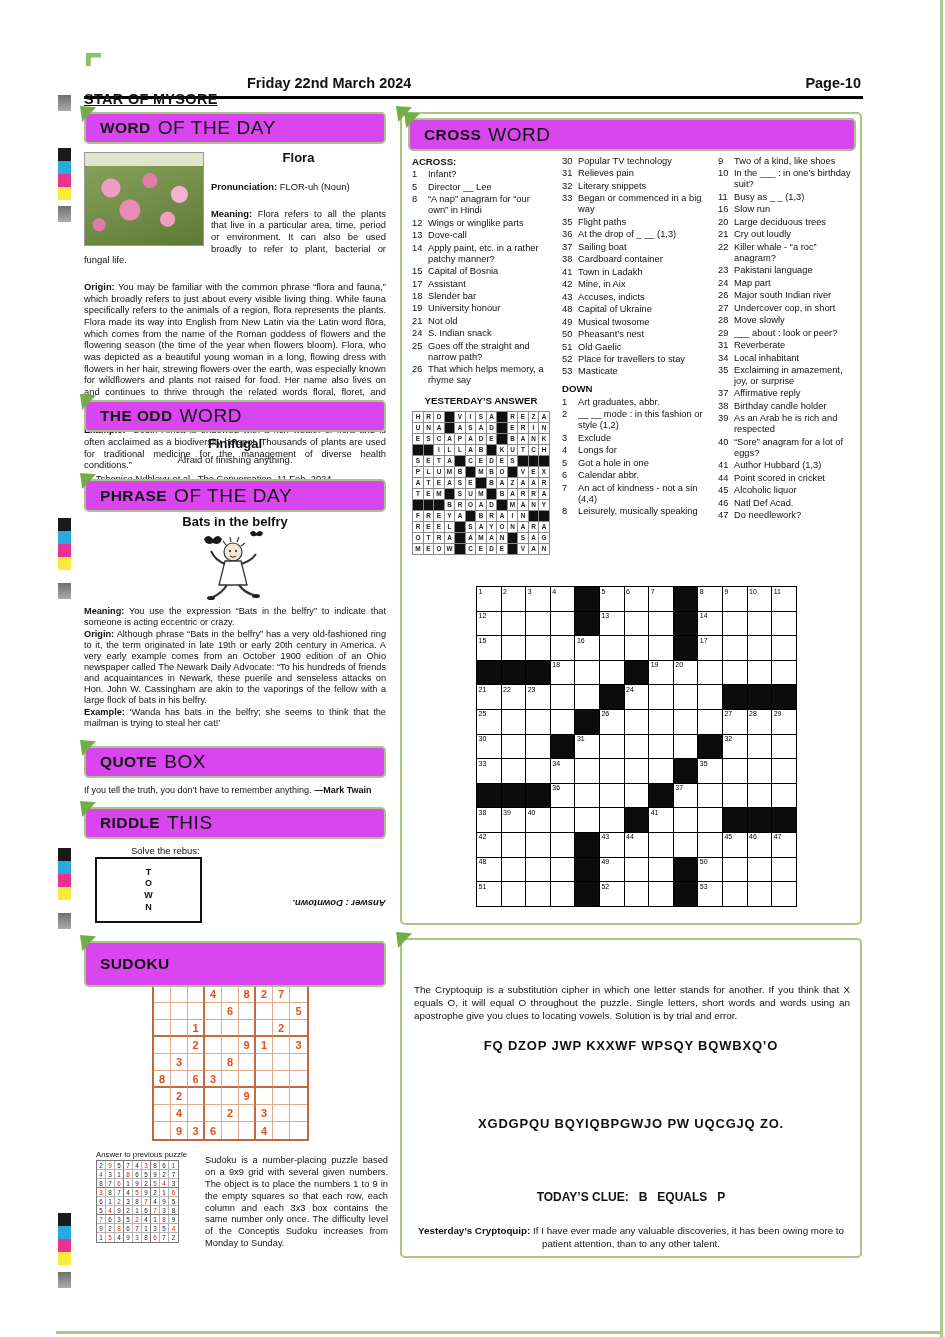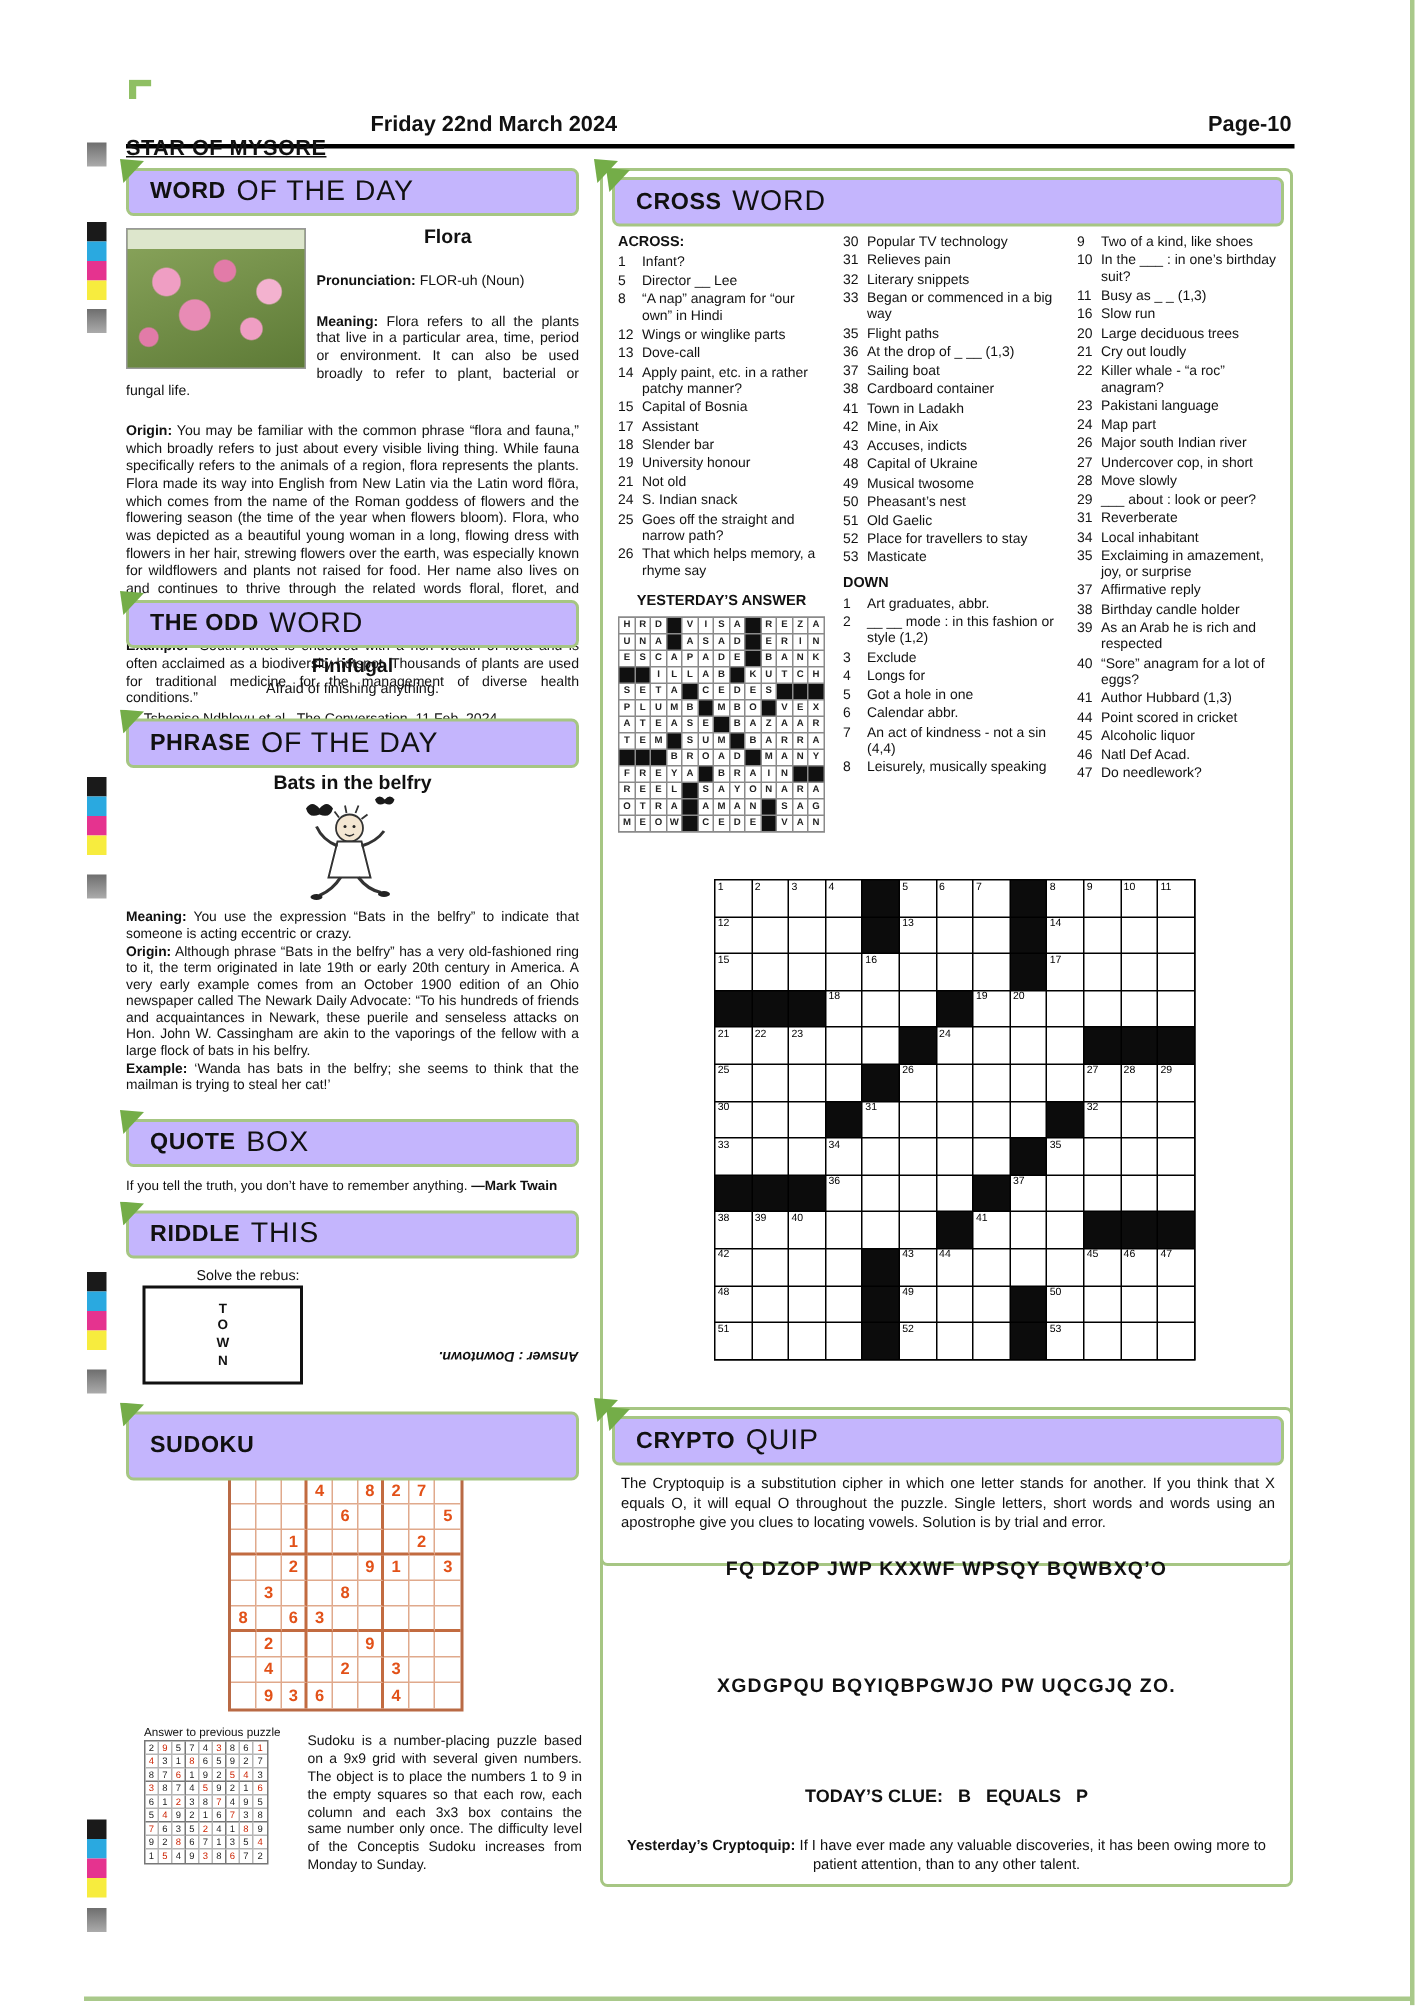--- a/index.html
+++ b/index.html
@@ -7,21 +7,21 @@
         font-family:"Liberation Sans","DejaVu Sans",sans-serif;color:#111;}
 
   
   .masthead{position:absolute;left:84px;top:74px;width:779px;height:22px;
             border-bottom:3px solid #000;font-weight:bold;font-size:14.5px;}
   .mast-title{position:absolute;left:0;top:17px;letter-spacing:.3px;text-decoration:underline;}
   .mast-date{position:absolute;left:163px;top:1px;}
   .mast-page{position:absolute;right:2px;top:1px;}
 
   
-  .sec-head{position:absolute;border:2px solid #a6c683;border-radius:5px;background:#c4b5fd;
+  .sec-head{position:absolute;border:2px solid #a6c683;border-radius:5px;background:#d946ef;
             display:flex;align-items:center;padding-left:14px;box-sizing:border-box;z-index:3;}
   .ribbon{position:absolute;left:-6px;top:-8px;width:16px;height:16px;background:#74ad48;
           clip-path:polygon(0 0,100% 8%,14% 100%);z-index:4;}
   .hb{font-weight:bold;font-size:15.5px;letter-spacing:.4px;white-space:pre;}
   .hl{font-size:19px;margin-left:7px;letter-spacing:.6px;font-weight:400;white-space:pre;}
 
   #wod-head{left:84px;top:112px;width:302px;height:32px;}
   #odd-head{left:84px;top:400px;width:302px;height:32px;}
   #phrase-head{left:84px;top:479px;width:302px;height:33px;}
   #quote-head{left:84px;top:746px;width:302px;height:32px;}
@@ -89,21 +89,21 @@
        display:flex;align-items:center;justify-content:center;font-size:6.3px;color:#222;}
   .pvc.red{color:#cc2200;}
   .pvc.br{border-right:1px solid #777;}
   .pvc.bb{border-bottom:1px solid #777;}
   .pvc.er{border-right:none;}
   .pvc.eb{border-bottom:none;}
   #sudoku-desc{position:absolute;left:205px;top:1155px;width:183px;font-size:9.3px;
                line-height:1.28;text-align:justify;}
 
   
-  #cw-box{position:absolute;left:400px;top:112px;width:462px;height:932px;
+  #cw-box{position:absolute;left:400px;top:112px;width:462px;height:813px;
           border:2px solid #a6c683;border-radius:5px;box-sizing:border-box;}
   .cw-col{position:absolute;font-size:9.3px;line-height:1.18;}
   #cw-col1{left:10px;top:42px;width:138px;}
   #cw-col2{left:160px;top:42px;width:148px;}
   #cw-col3{left:316px;top:42px;width:138px;}
   .list-label{font-weight:bold;font-size:9.6px;margin-bottom:2px;}
   .down-label{margin-top:6px;}
   .clue{display:flex;margin-bottom:1.5px;}
   .cn{flex:0 0 16px;}
   .ct{flex:1;}
@@ -1162,25 +1162,20 @@
           <span class="cwn">53</span>
         </div>
         <div class="cwc"></div>
         <div class="cwc"></div>
         <div class="cwc"></div>
       </div>
   </div>
 
   <div id="cq-box">
     <div class="ribbon"></div>
-    <div class="sec-head" id="cq-head">
-      <div class="ribbon"></div>
-      <span class="hb">CRYPTO</span>
-      <span class="hl">QUIP</span>
-    </div>
     <div id="cq-intro">The Cryptoquip is a substitution cipher in which one letter stands for another.  If you think that X equals O, it will equal O throughout the puzzle.  Single letters, short words and words using an apostrophe give you clues to locating vowels. Solution is by trial and error.</div>
     <div class="cq-line" id="cq-line1">FQ DZOP JWP KXXWF WPSQY BQWBXQ’O</div>
     <div class="cq-line" id="cq-line2">XGDGPQU BQYIQBPGWJO PW UQCGJQ ZO.</div>
     <div id="cq-clue">TODAY’S CLUE:   B   EQUALS   P</div>
     <div id="cq-yesterday">
       <b>Yesterday’s Cryptoquip:</b>
       <span>If I have ever made any valuable discoveries, it has been owing more to patient attention, than to any other talent.</span>
     </div>
   </div>
 

